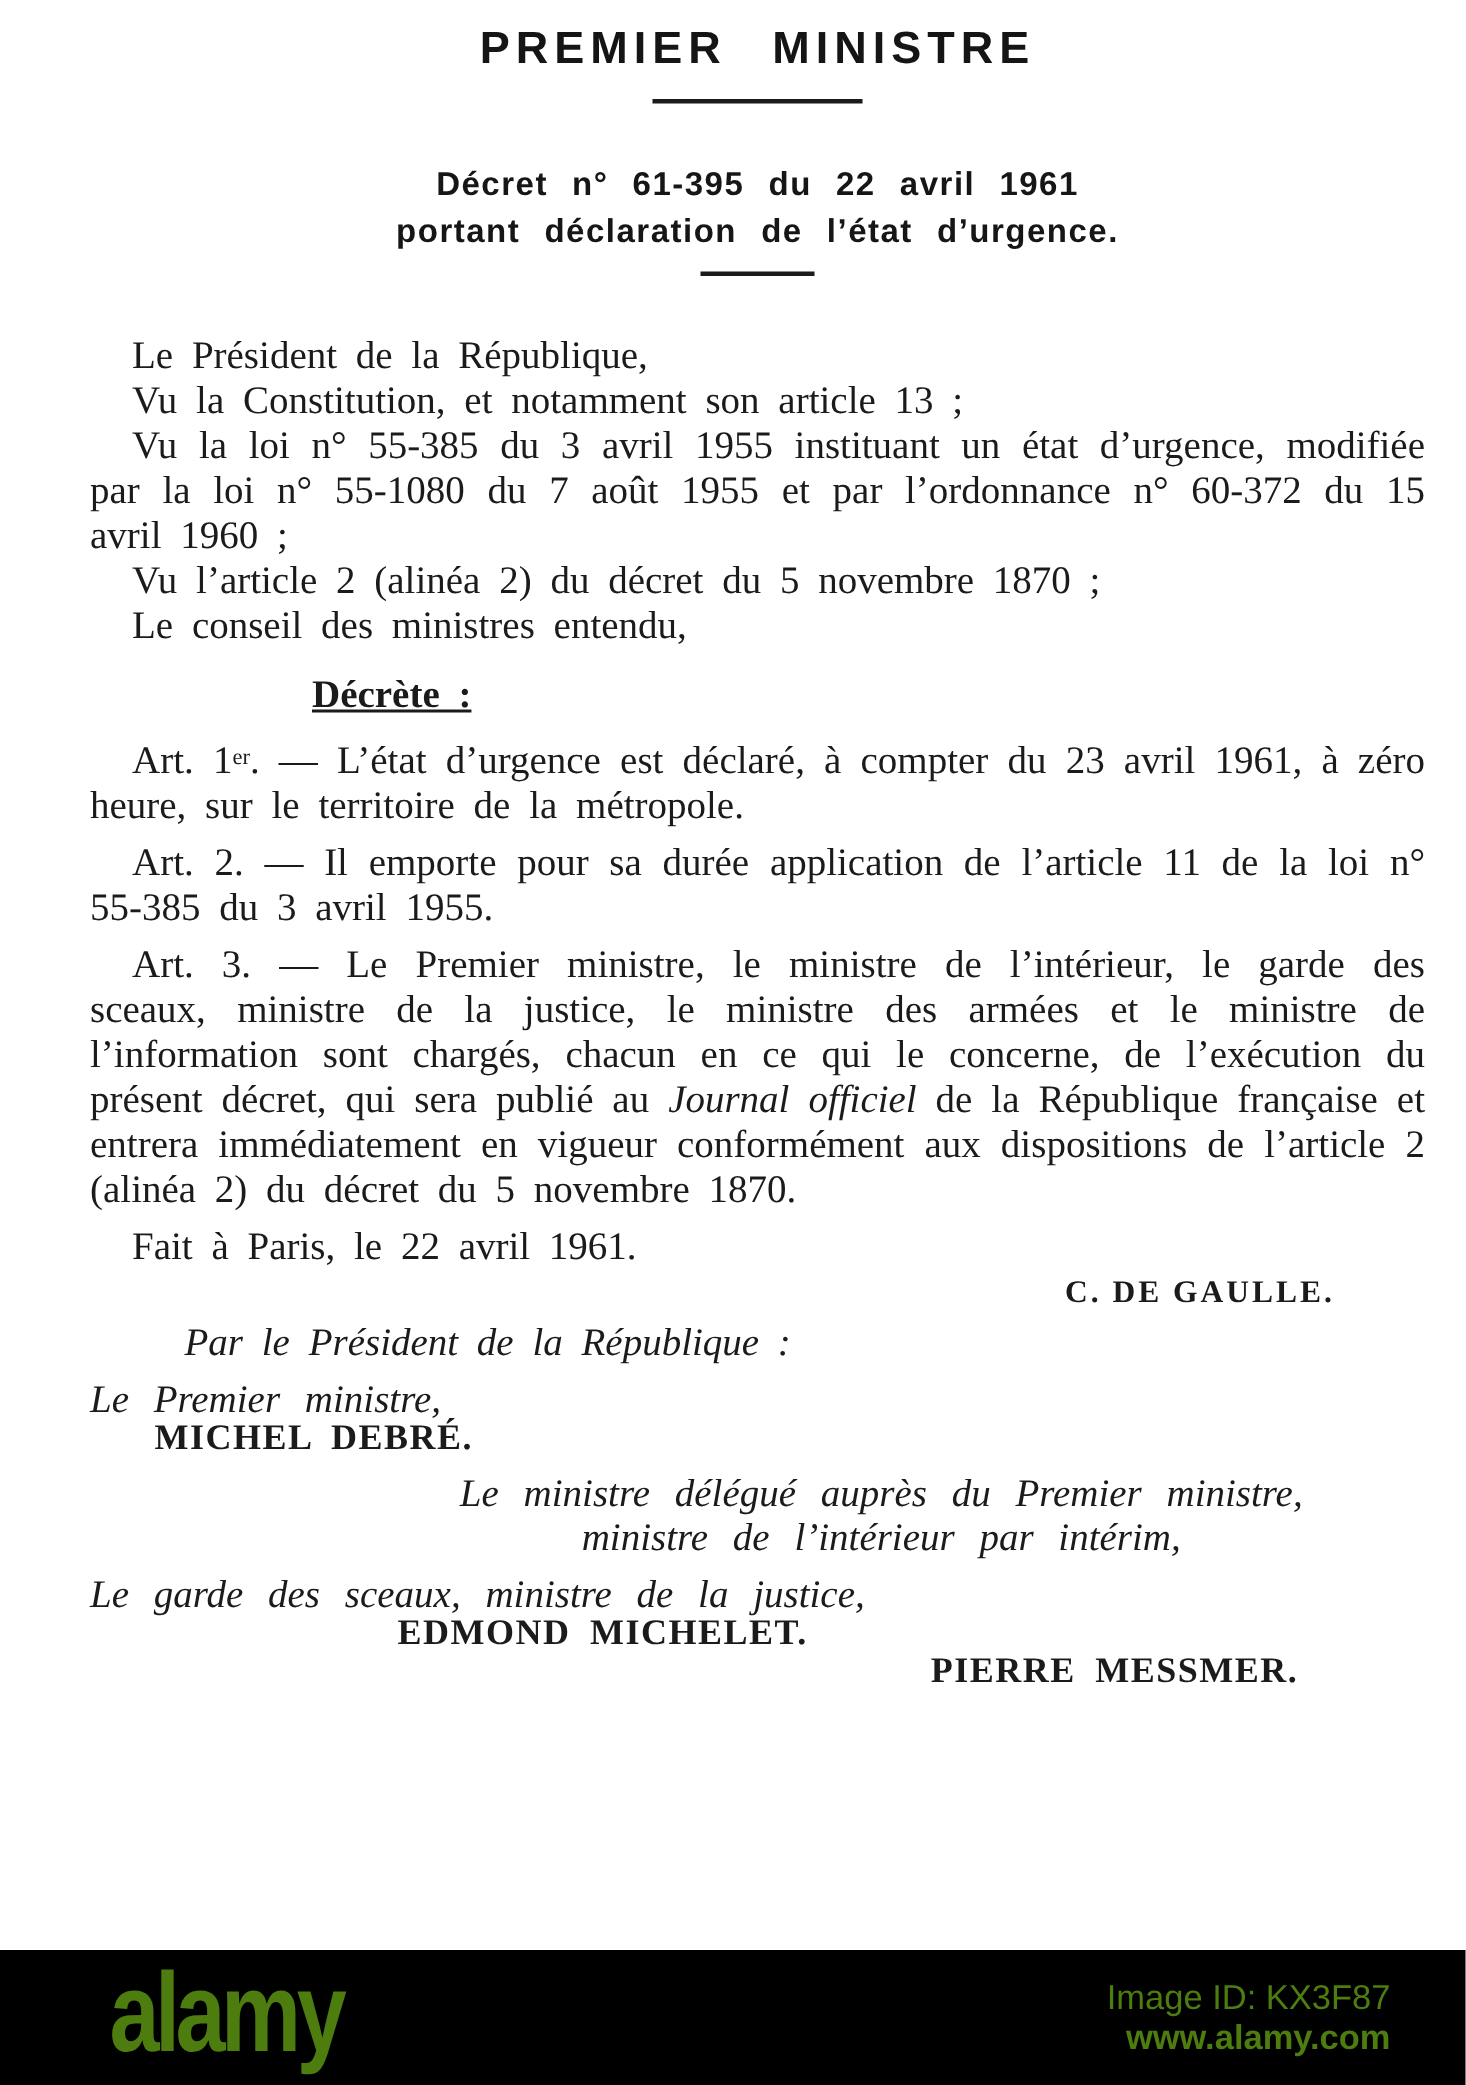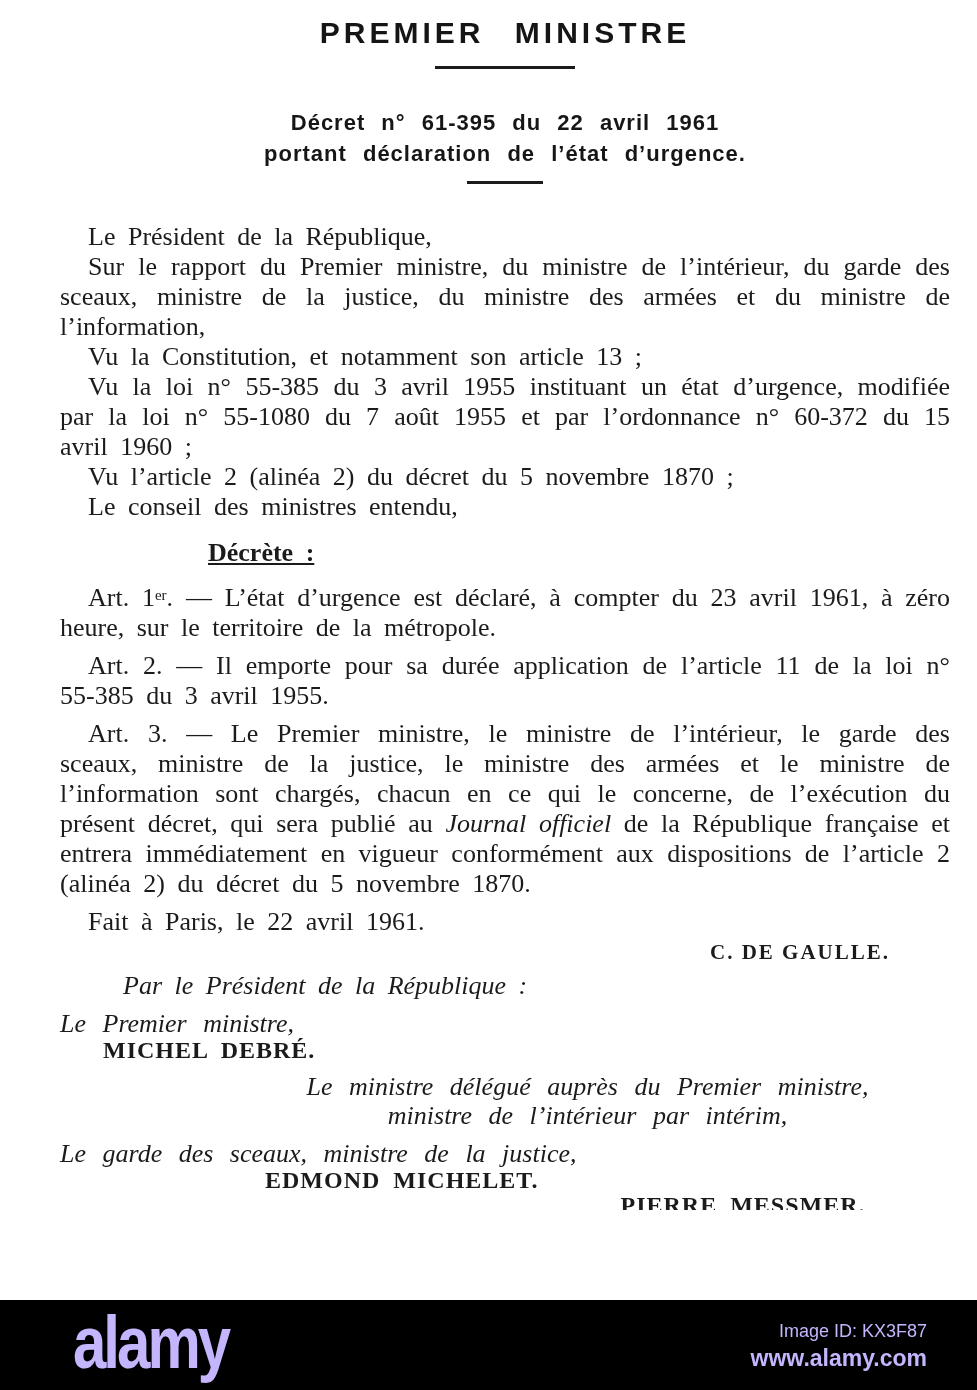--- a/index.html
+++ b/index.html
@@ -51,48 +51,47 @@
   .sig-name{font-weight:bold;font-size:24px;line-height:25px;letter-spacing:1px;word-spacing:6px;}
   .sig1-title{margin-top:8px;}
   .sig1-name{padding-left:43px;}
   .sig2-block{margin-top:9px;margin-left:165px;width:725px;text-align:center;}
   .sig3-title{margin-top:9px;}
   .sig3-name{padding-left:205px;}
   .sig4-block{margin-left:auto;margin-right:27px;width:360px;text-align:center;margin-top:0;}
   
   .wm-bar{
     position:absolute;left:0;bottom:0;width:977px;height:90px;
-    background:#000000;color:#c4b5fd;
+    background:#000000;color:#4d7c0f;
     font-family:"Liberation Sans", sans-serif;
   }
   .wm-logo{
     position:absolute;left:73px;top:50%;transform:translateY(-54%) scaleY(1.25);
     font-weight:bold;font-size:60px;letter-spacing:-3px;line-height:60px;
   }
   .wm-right{position:absolute;right:50px;top:50%;transform:translateY(-50%);text-align:right;}
-  .wm-id{font-size:18px;line-height:26px;}
+  .wm-id{font-size:23px;line-height:26px;}
   .wm-url{font-size:23px;font-weight:bold;line-height:28px;}
 </style>
 </head>
 <body>
 
 <div class="scan">
 
   <h1 class="masthead">PREMIER MINISTRE</h1>
   <div class="rule rule-1"></div>
 
   <div class="decree-title">
     <div>Décret n° 61-395 du 22 avril 1961</div>
     <div>portant déclaration de l’état d’urgence.</div>
   </div>
   <div class="rule rule-2"></div>
 
   <div class="doc-body">
     <p>Le Président de la République,</p>
-    <p>Sur le rapport du Premier ministre, du ministre de l’intérieur, du garde des sceaux, ministre de la justice, du ministre des armées et du ministre de l’information,</p>
     <p>Vu la Constitution, et notamment son article 13 ;</p>
     <p>Vu la loi n° 55-385 du 3 avril 1955 instituant un état d’urgence, modifiée par la loi n° 55-1080 du 7 août 1955 et par l’ordonnance n° 60-372 du 15 avril 1960 ;</p>
     <p>Vu l’article 2 (alinéa 2) du décret du 5 novembre 1870 ;</p>
     <p>Le conseil des ministres entendu,</p>
 
     <p class="decrete">Décrète :</p>
 
     <p class="art"><span>Art. 1</span><sup class="ord">er</sup><span>. — L’état d’urgence est déclaré, à compter du 23 avril 1961, à zéro heure, sur le territoire de la métropole.</span></p>
 
     <p class="art">Art. 2. — Il emporte pour sa durée application de l’article 11 de la loi n° 55-385 du 3 avril 1955.</p>

